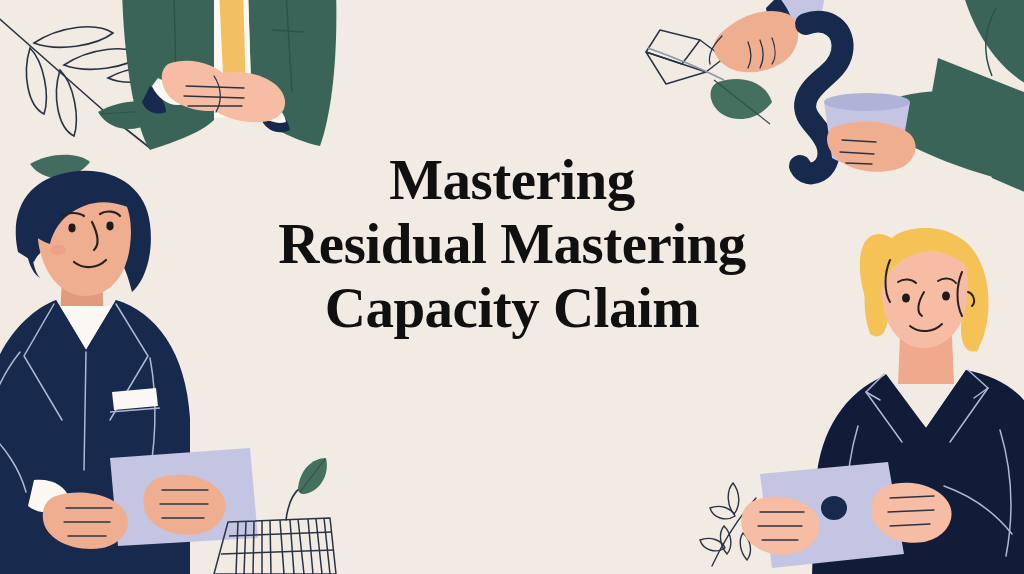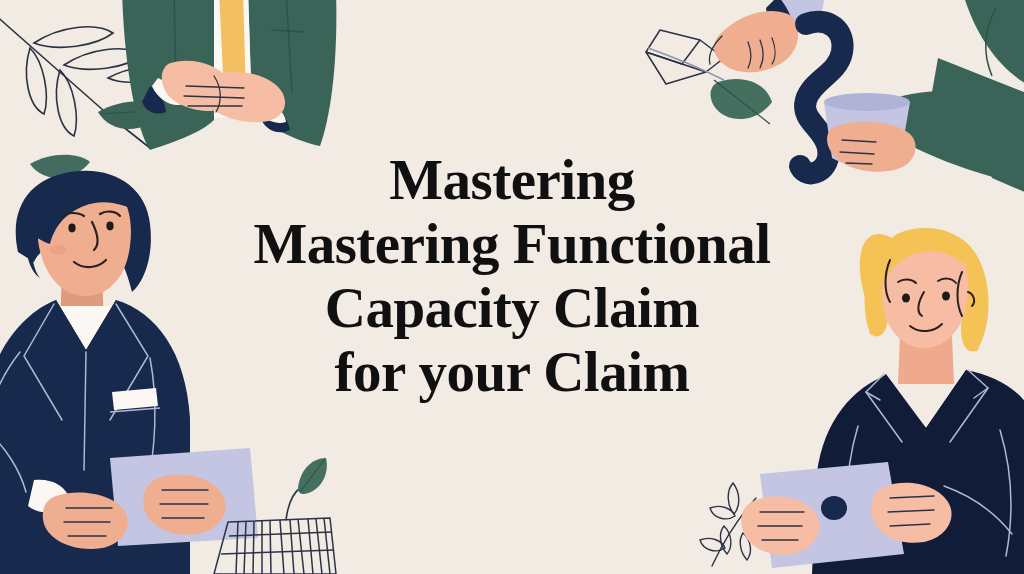--- a/index.html
+++ b/index.html
@@ -280,18 +280,17 @@
         <path d="M890,498 L934,496"></path>
         <path d="M888,512 L934,510"></path>
         <path d="M890,526 L930,524"></path>
       </g>
     </g>
 
   </svg>
 
   <div id="title-block">
     <span class="title-line">Mastering</span>
-    <span class="title-line">Mastering Functional</span>
+    <span class="title-line">Residual Mastering</span>
     <span class="title-line">Capacity Claim</span>
-    <span class="title-line">for your Claim</span>
   </div>
 
 </div>
 
 </body></html>

